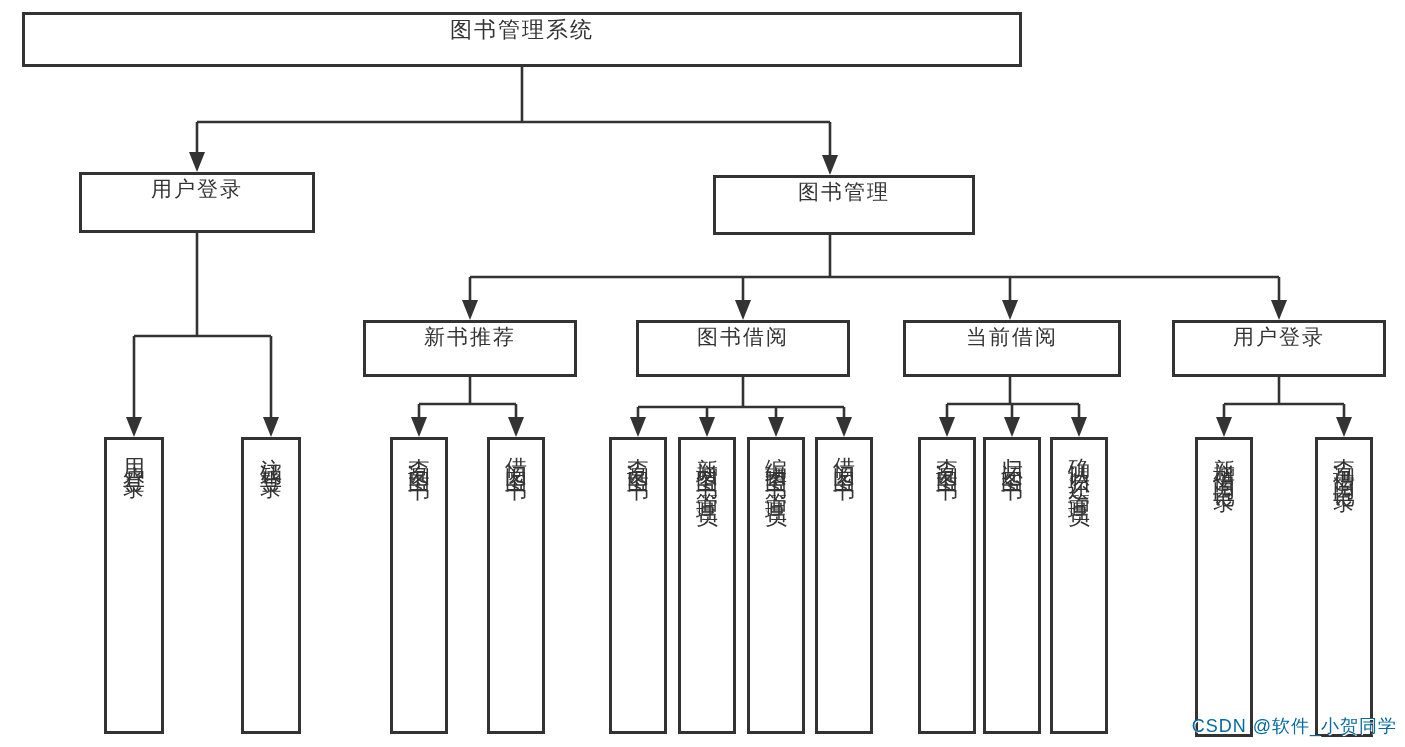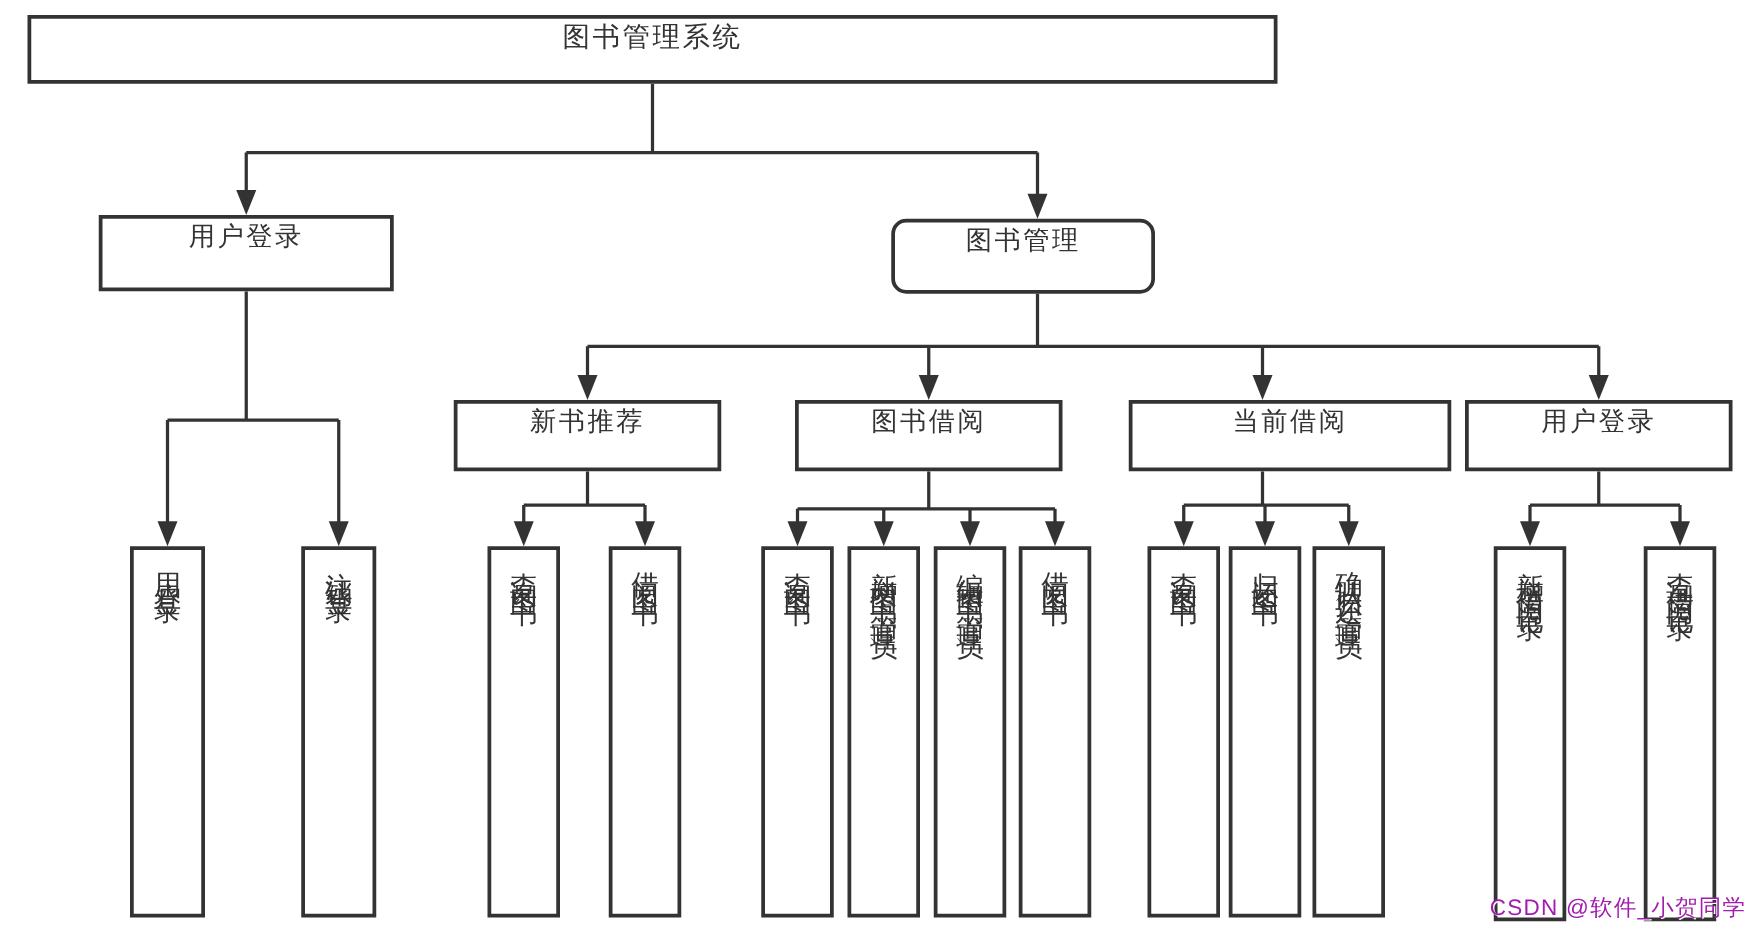--- a/index.html
+++ b/index.html
@@ -40,21 +40,21 @@
     writing-mode: vertical-rl;
     font-size: 22px;
     letter-spacing: 7px;
     line-height: 1;
   }
   #watermark {
     position: absolute;
     right: 8px;
     top: 714px;
     font-size: 18px;
-    color: #a21caf;
+    color: #0369a1;
     letter-spacing: 1px;
     text-shadow: 1px 1px 0 #ffffff;
     white-space: nowrap;
   }
 </style>
 </head>
 <body>
 
 <div id="canvas">
 
@@ -116,31 +116,31 @@
     </g>
   </svg>
 
   <div class="box h root" style="left:22px; top:12px; width:1000px; height:55px;">
     <span>图书管理系统</span>
   </div>
 
   <div class="box h" style="left:79px; top:172px; width:236px; height:61px;">
     <span>用户登录</span>
   </div>
-  <div class="box h" style="left:713px; top:175px; width:211px; height:60px;border-radius:12px;">
+  <div class="box h" style="left:713px; top:175px; width:262px; height:60px;">
     <span>图书管理</span>
   </div>
 
   <div class="box h" style="left:363px; top:320px; width:214px; height:57px;">
     <span>新书推荐</span>
   </div>
   <div class="box h" style="left:636px; top:320px; width:214px; height:57px;font-family:Liberation Serif, serif;">
     <span>图书借阅</span>
   </div>
-  <div class="box h" style="left:903px; top:320px; width:258px; height:57px;">
+  <div class="box h" style="left:903px; top:320px; width:218px; height:57px;">
     <span>当前借阅</span>
   </div>
   <div class="box h" style="left:1172px; top:320px; width:214px; height:57px;">
     <span>用户登录</span>
   </div>
 
   <div class="box v" style="left:104px; top:437px; width:60px; height:297px;">
     <span>用户登录</span>
   </div>
   <div class="box v" style="left:241px; top:437px; width:60px; height:297px;">

